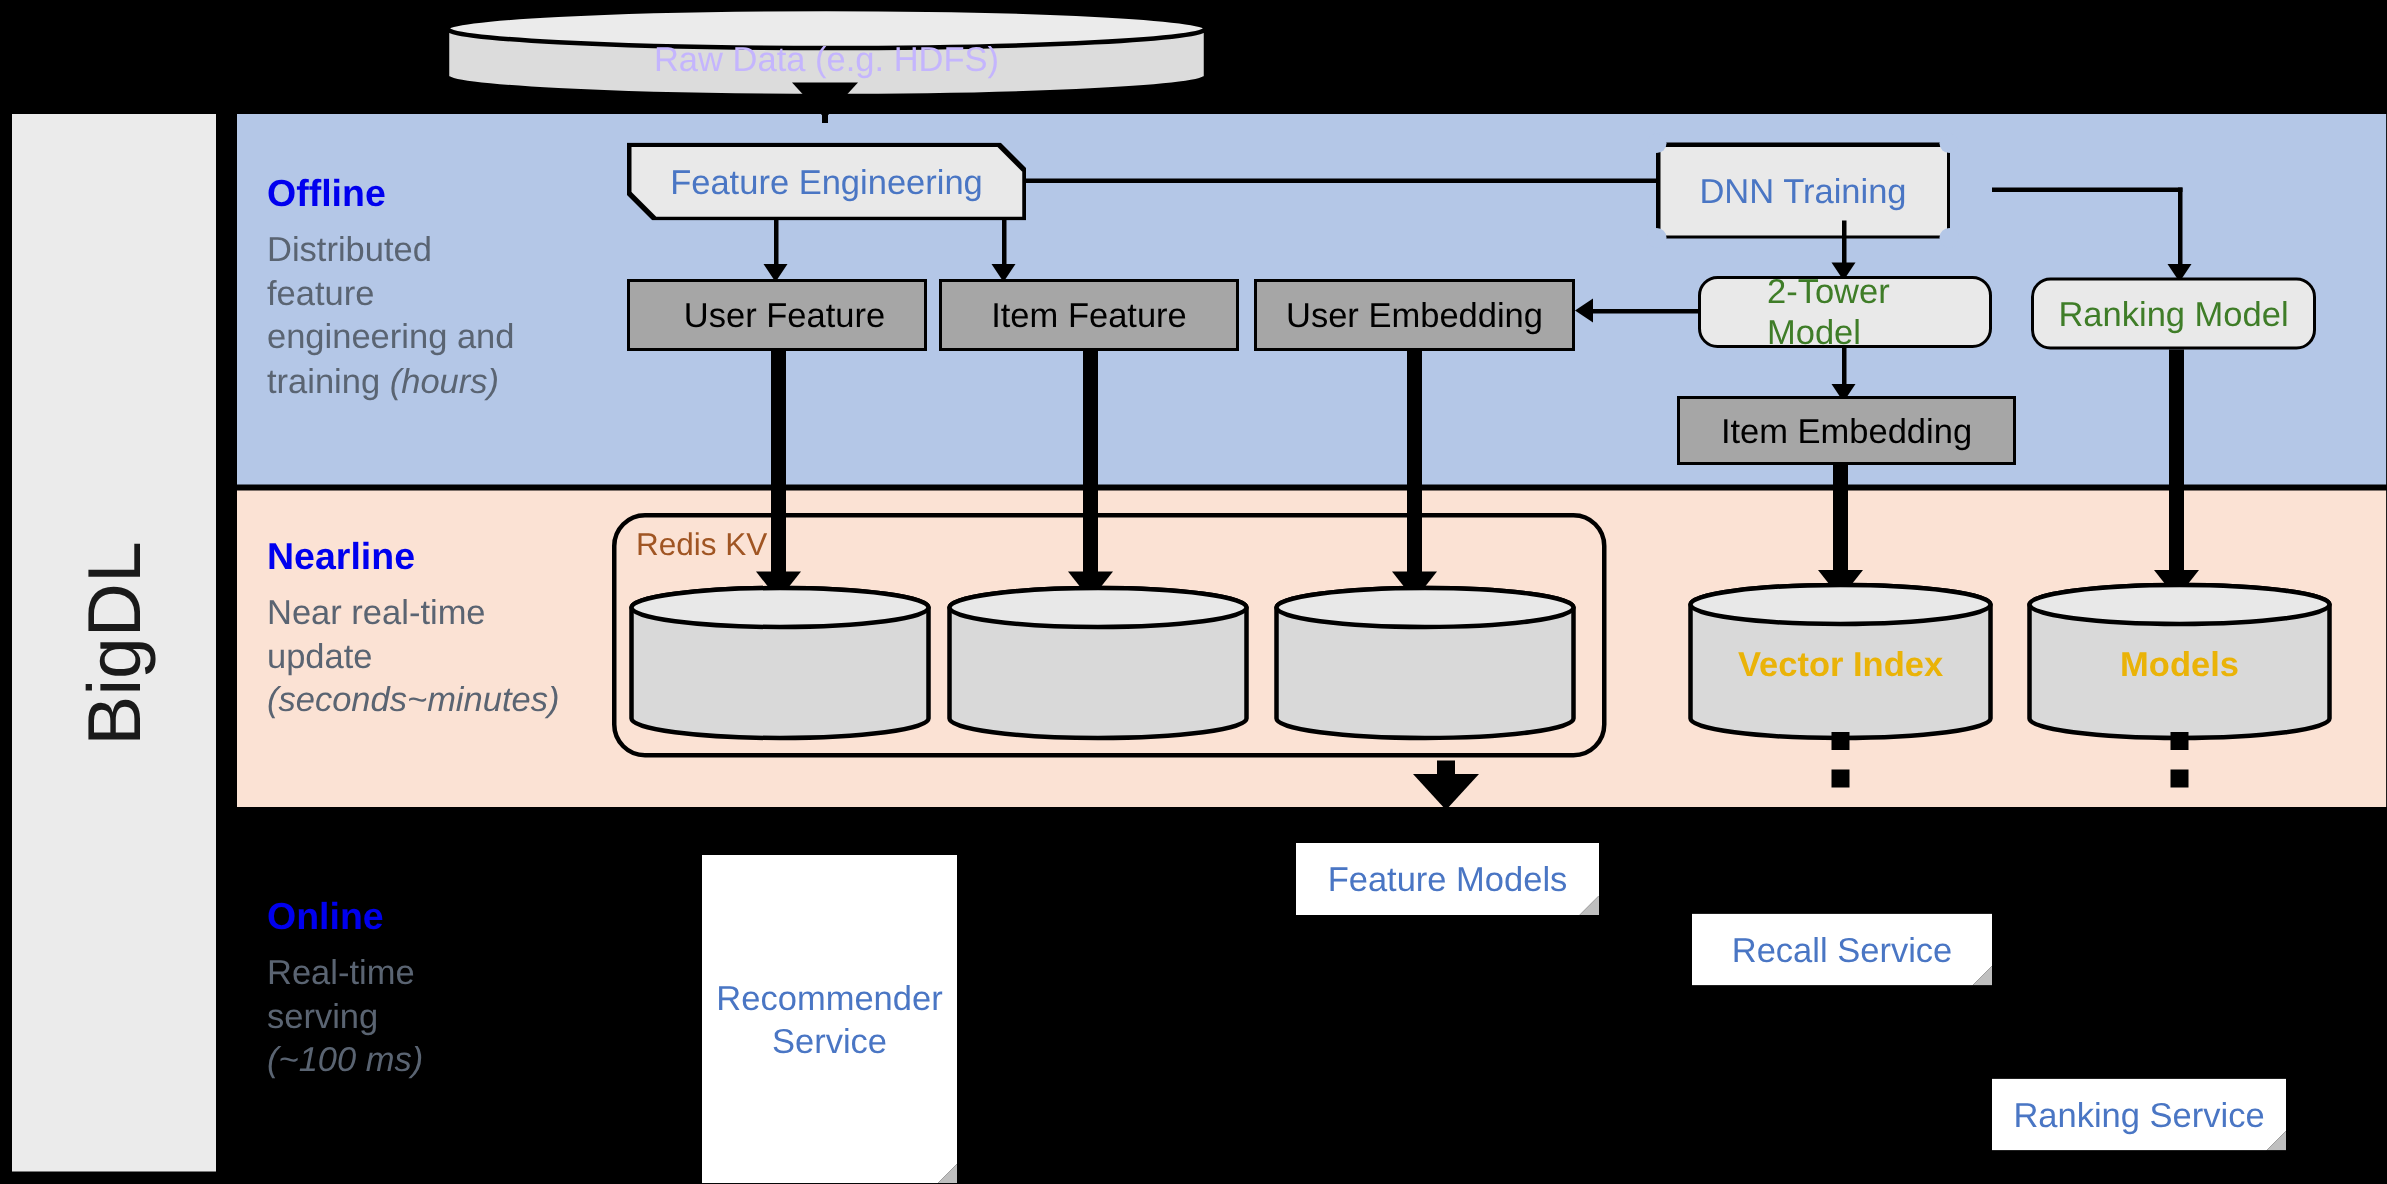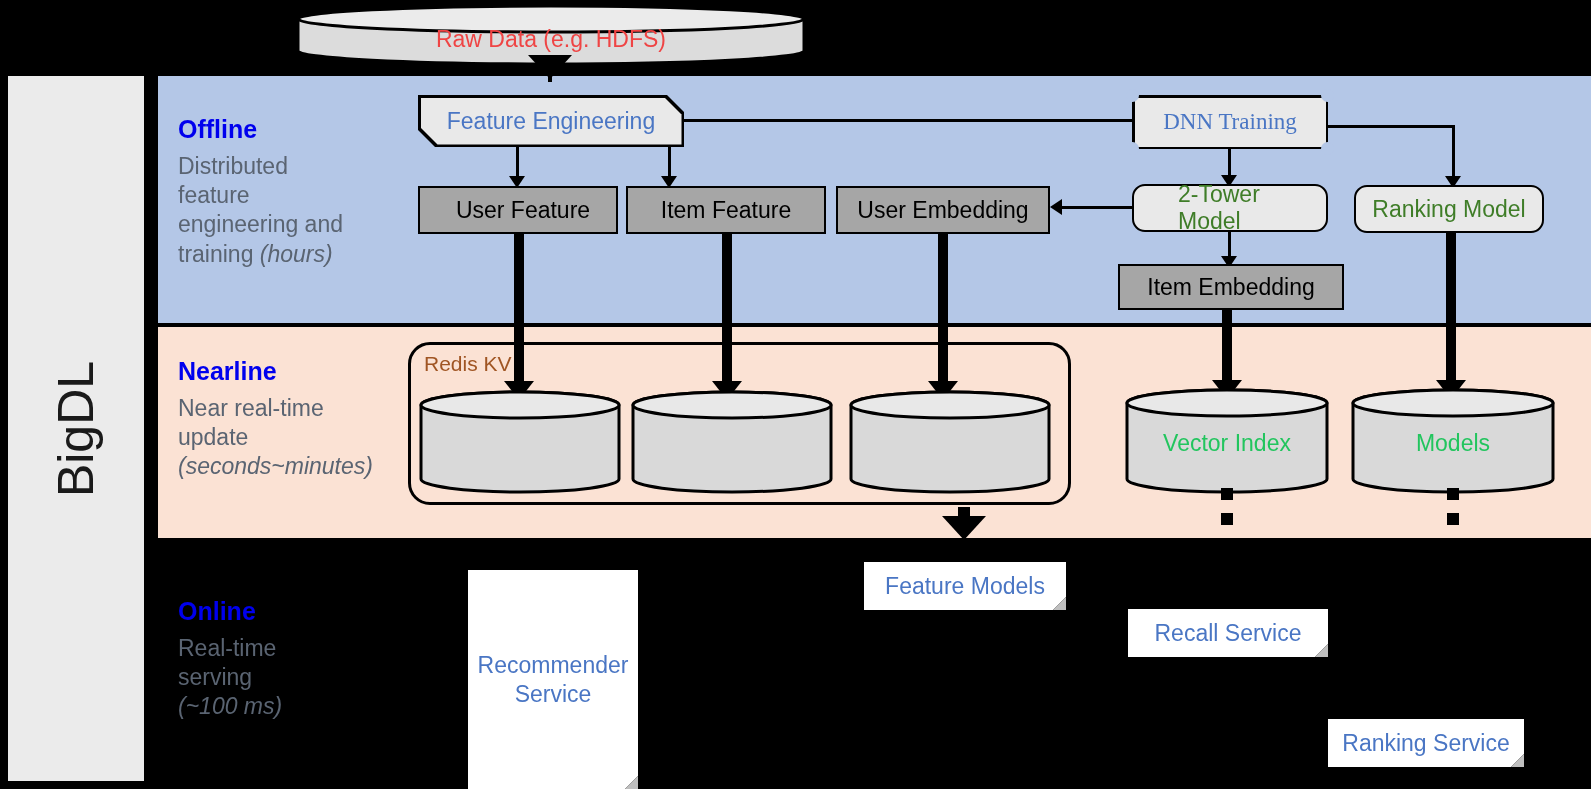--- a/index.html
+++ b/index.html
@@ -61,27 +61,27 @@
     background:#000;
     clip-path:polygon(0 0, calc(100% - 17px) 0, 100% 17px, 100% 100%, 17px 100%, 0 calc(100% - 17px));
   }
   .concave{position:absolute;width:13px;height:13px;background:#b4c7e7;border-radius:50%;}
 
   
   .cyl{position:absolute;}
   .cyl svg{display:block;}
   .cyl-label{
     position:absolute;left:0;right:0;top:50%;transform:translateY(-42%);
-    text-align:center;font-size:23px;color:#22c55e;pointer-events:none;
+    text-align:center;font-size:23px;color:#eab308;pointer-events:none;font-weight:bold;
   }
 
   
   #rawdata-label{
     position:absolute;left:0;right:0;top:22px;text-align:center;
-    font-size:23px;color:#ef4444;
+    font-size:23px;color:#c4b5fd;
   }
 
   
   #redis-container{
     left:408px;top:342px;width:663px;height:163px;
     border:3px solid #000;border-radius:22px;background:transparent;
   }
   #redis-label{
     left:424px;top:352px;font-size:21px;color:#a05523;
   }
@@ -167,21 +167,21 @@
   </div>
 
   <div class="h-line" style="left:684px;top:119px;width:466px;height:3px;"></div>
   <div class="abs" style="left:1148px;top:113px;width:0;height:0;border-top:8px solid transparent;border-bottom:8px solid transparent;border-left:12px solid #000;"></div>
 
   <div class="v-line" style="left:516px;top:146px;width:3px;height:34px;"></div>
   <div class="arrow-head-down" style="left:509px;top:176px;"></div>
   <div class="v-line" style="left:668px;top:146px;width:3px;height:34px;"></div>
   <div class="arrow-head-down" style="left:661px;top:176px;"></div>
 
-  <div class="abs" style="left:1132px;top:95px;width:196px;height:54px;font-family:Liberation Serif, serif;">
+  <div class="abs" style="left:1104px;top:95px;width:196px;height:64px;">
     <div style="position:absolute;inset:0;background:#000;border-radius:4px;"></div>
     <div style="position:absolute;inset:2.5px;background:#e9e9e9;border-radius:3px;"></div>
     <div class="concave" style="left:-6px;top:-6px;"></div>
     <div class="concave" style="right:-6px;top:-6px;"></div>
     <div class="concave" style="left:-6px;bottom:-6px;"></div>
     <div class="concave" style="right:-6px;bottom:-6px;"></div>
     <div style="position:absolute;inset:0;display:flex;align-items:center;justify-content:center;font-size:23px;color:#4a76c4;">DNN Training</div>
   </div>
 
   <div class="v-line" style="left:1228px;top:147px;width:3px;height:32px;"></div>

